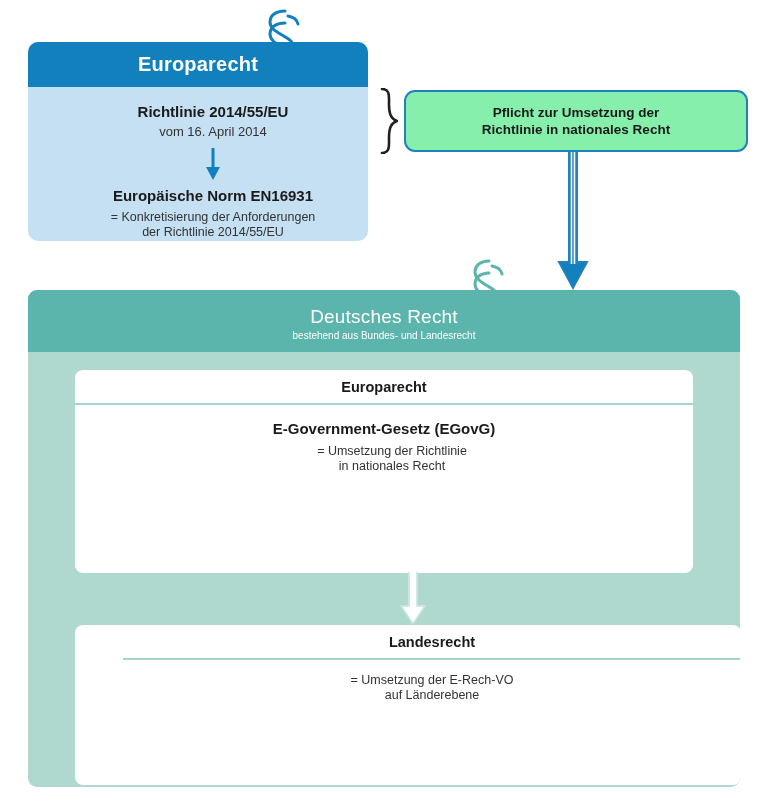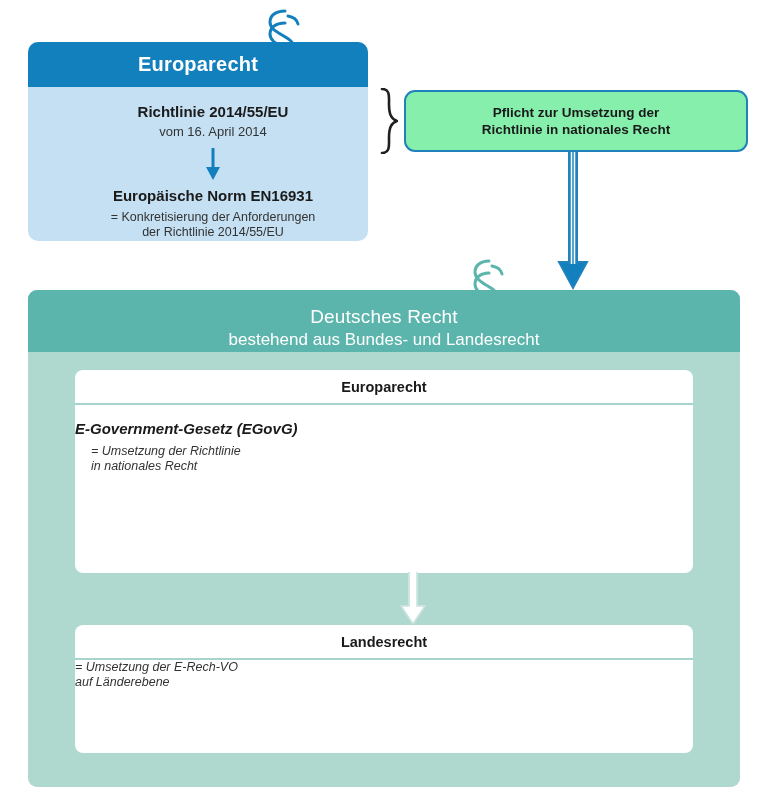--- a/index.html
+++ b/index.html
@@ -158,47 +158,47 @@
     text-align: center;
   }
   .de-title {
     padding-top: 16px;
     font-size: 19px;
     font-weight: normal;
     letter-spacing: .2px;
   }
   .de-sub {
     margin-top: 2px;
-    font-size: 17px;
+    font-size: 10px;
   }
 
   
   .card {
     position: absolute;
     left: 47px;
     width: 618px;
     background: #ffffff;
     border-radius: 8px;
     overflow: hidden;
   }
   .card-bund { top: 80px; height: 203px; }
-  .card-land { top: 335px; height: 128px; }
+  .card-land { top: 335px; height: 160px; padding-left: 48px; }
 
   .card-head {
     height: 33px;
     display: flex;
     align-items: center;
     justify-content: center;
     font-size: 14.5px;
     font-weight: bold;
     color: #1a1a1a;
     border-bottom: 2px solid #a7d5cc;
   }
   .card-body {
-    font-style: italic;
+    text-align: center;
   }
 
   .bund-t1 {
     margin-top: 15px;
     font-size: 15px;
     font-weight: bold;
     color: #1a1a1a;
   }
   .bund-t2 {
     margin-top: 7px;
@@ -211,20 +211,21 @@
     margin: 17px 36px 0 36px;
     font-size: 14.5px;
     line-height: 21px;
     color: #3a3a3a;
   }
   .bund-p b {
     color: #1a1a1a;
   }
 
   .land-t {
+    margin-top: 13px;
     font-size: 12.5px;
     line-height: 15px;
     color: #333;
   }
 
   .mid-arrow {
     position: absolute;
     left: 370px;
     top: 282px;
     width: 30px;

